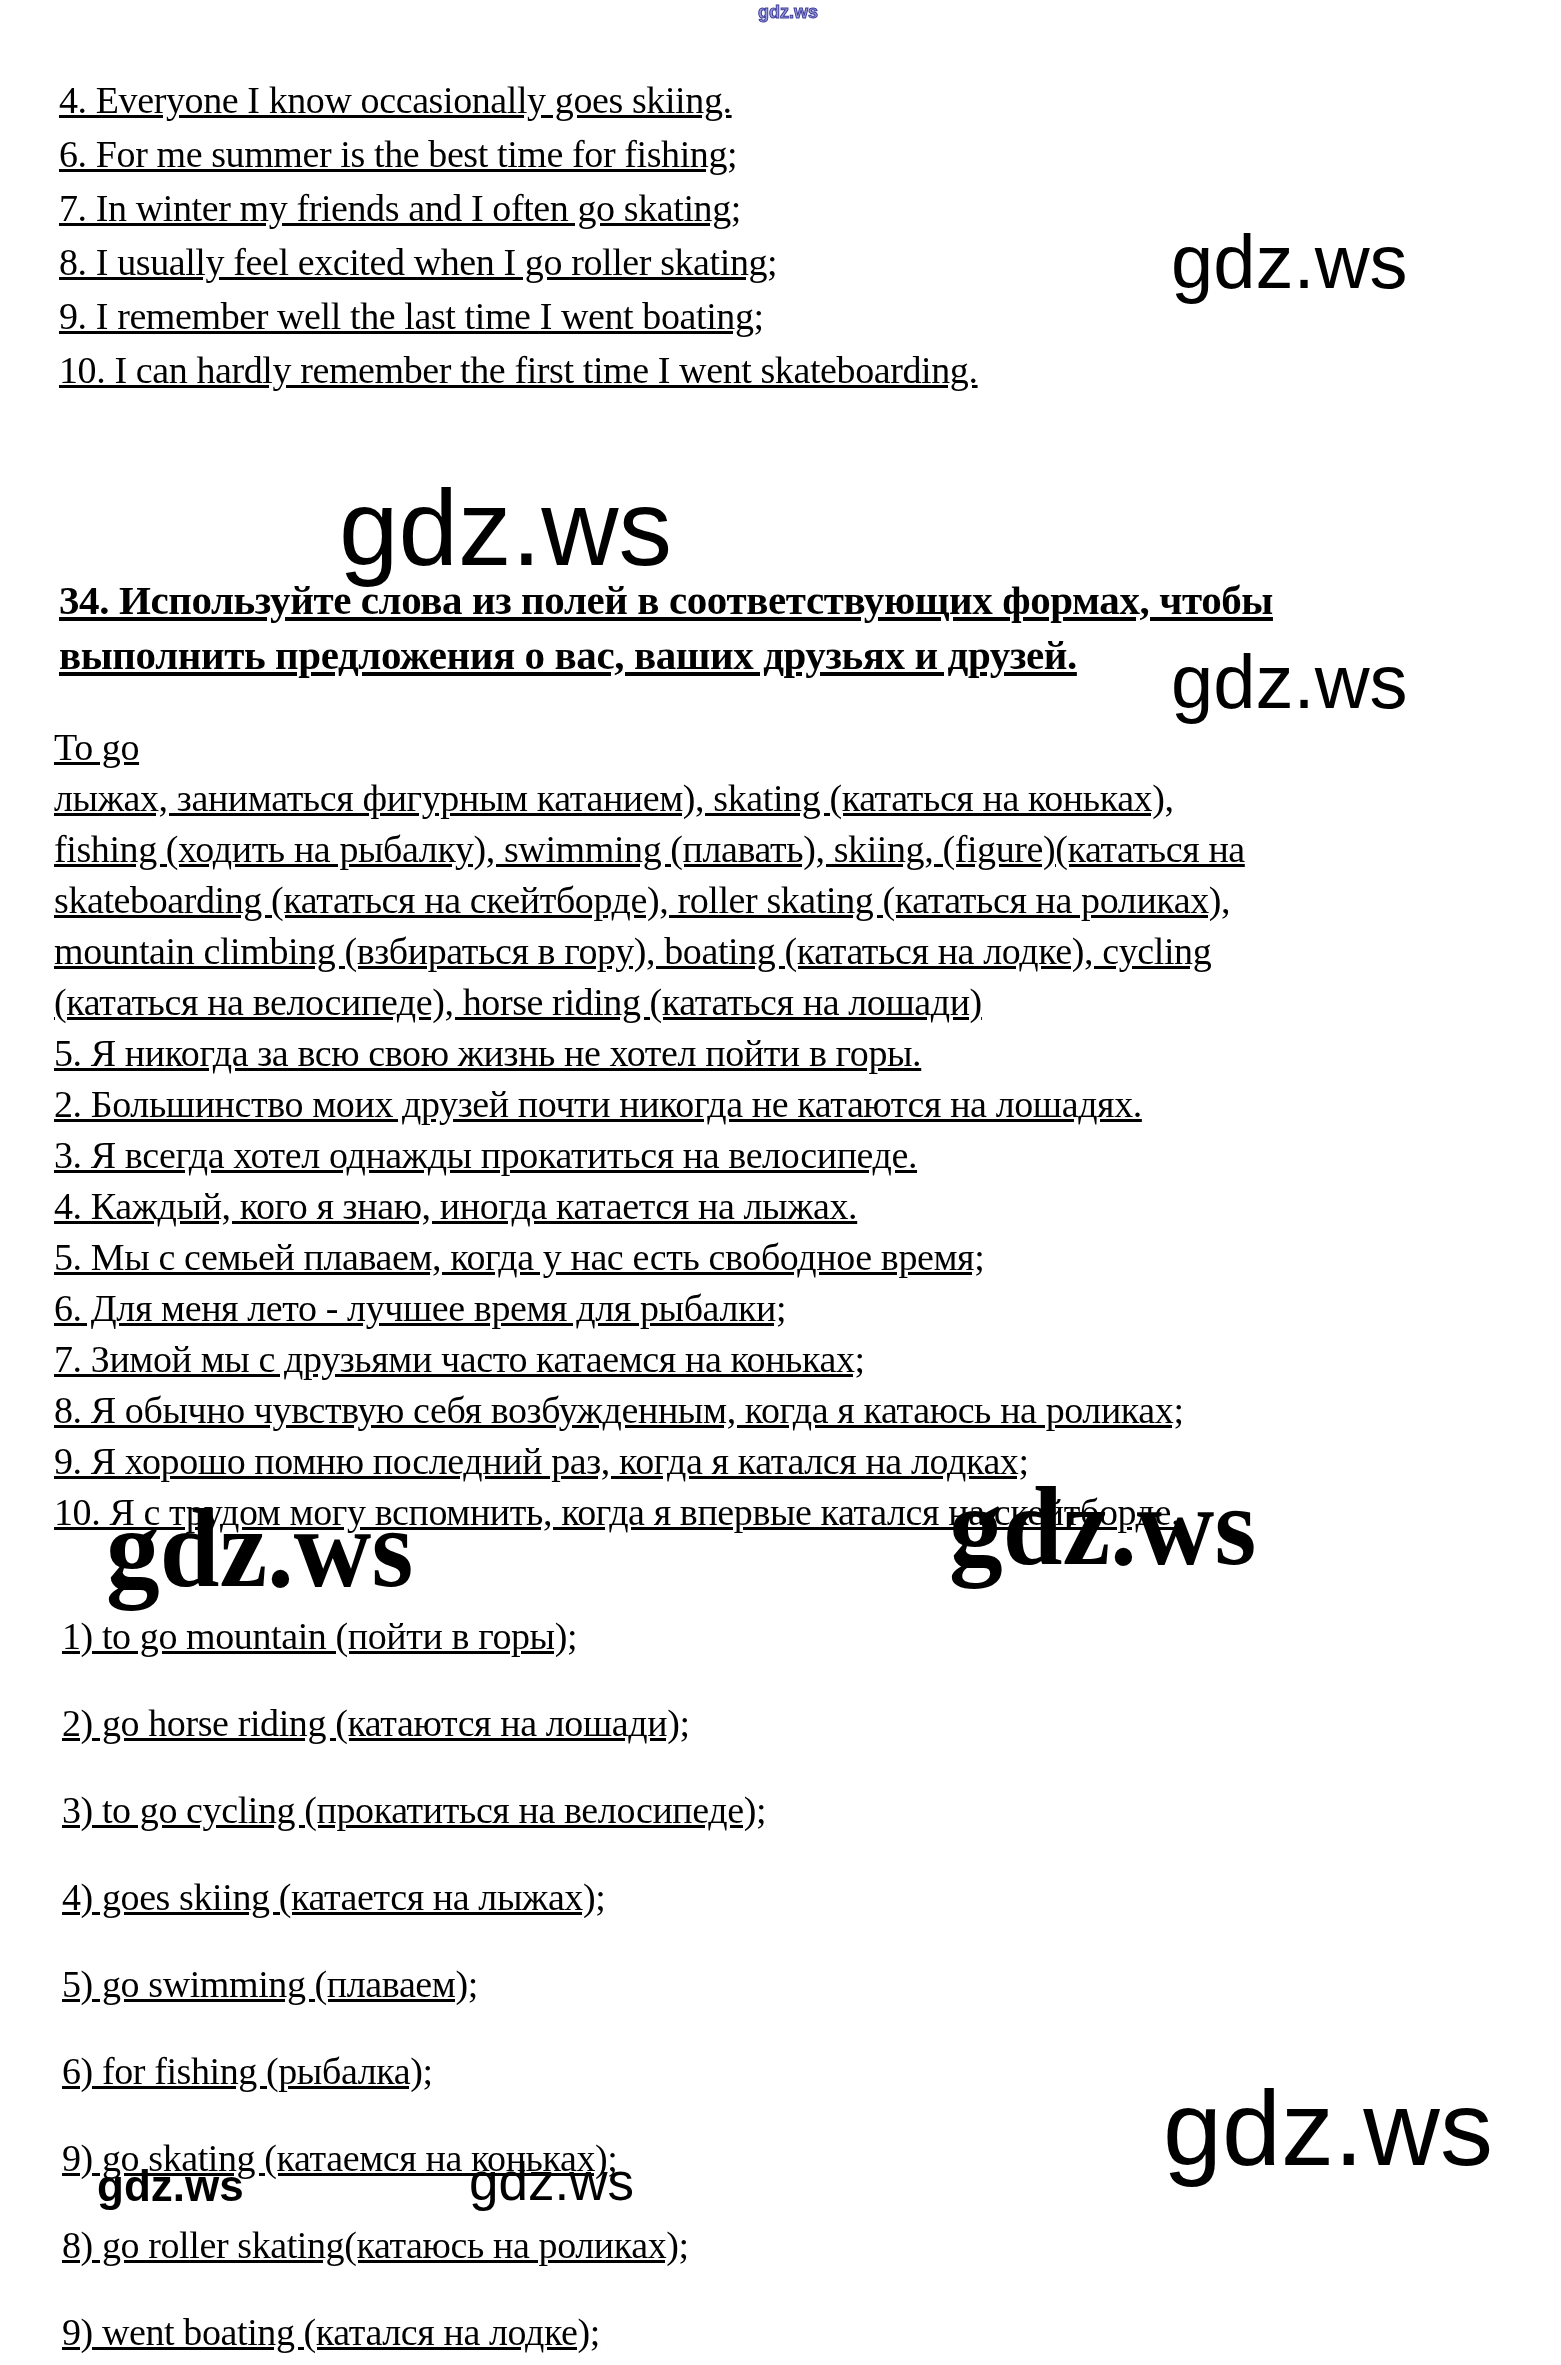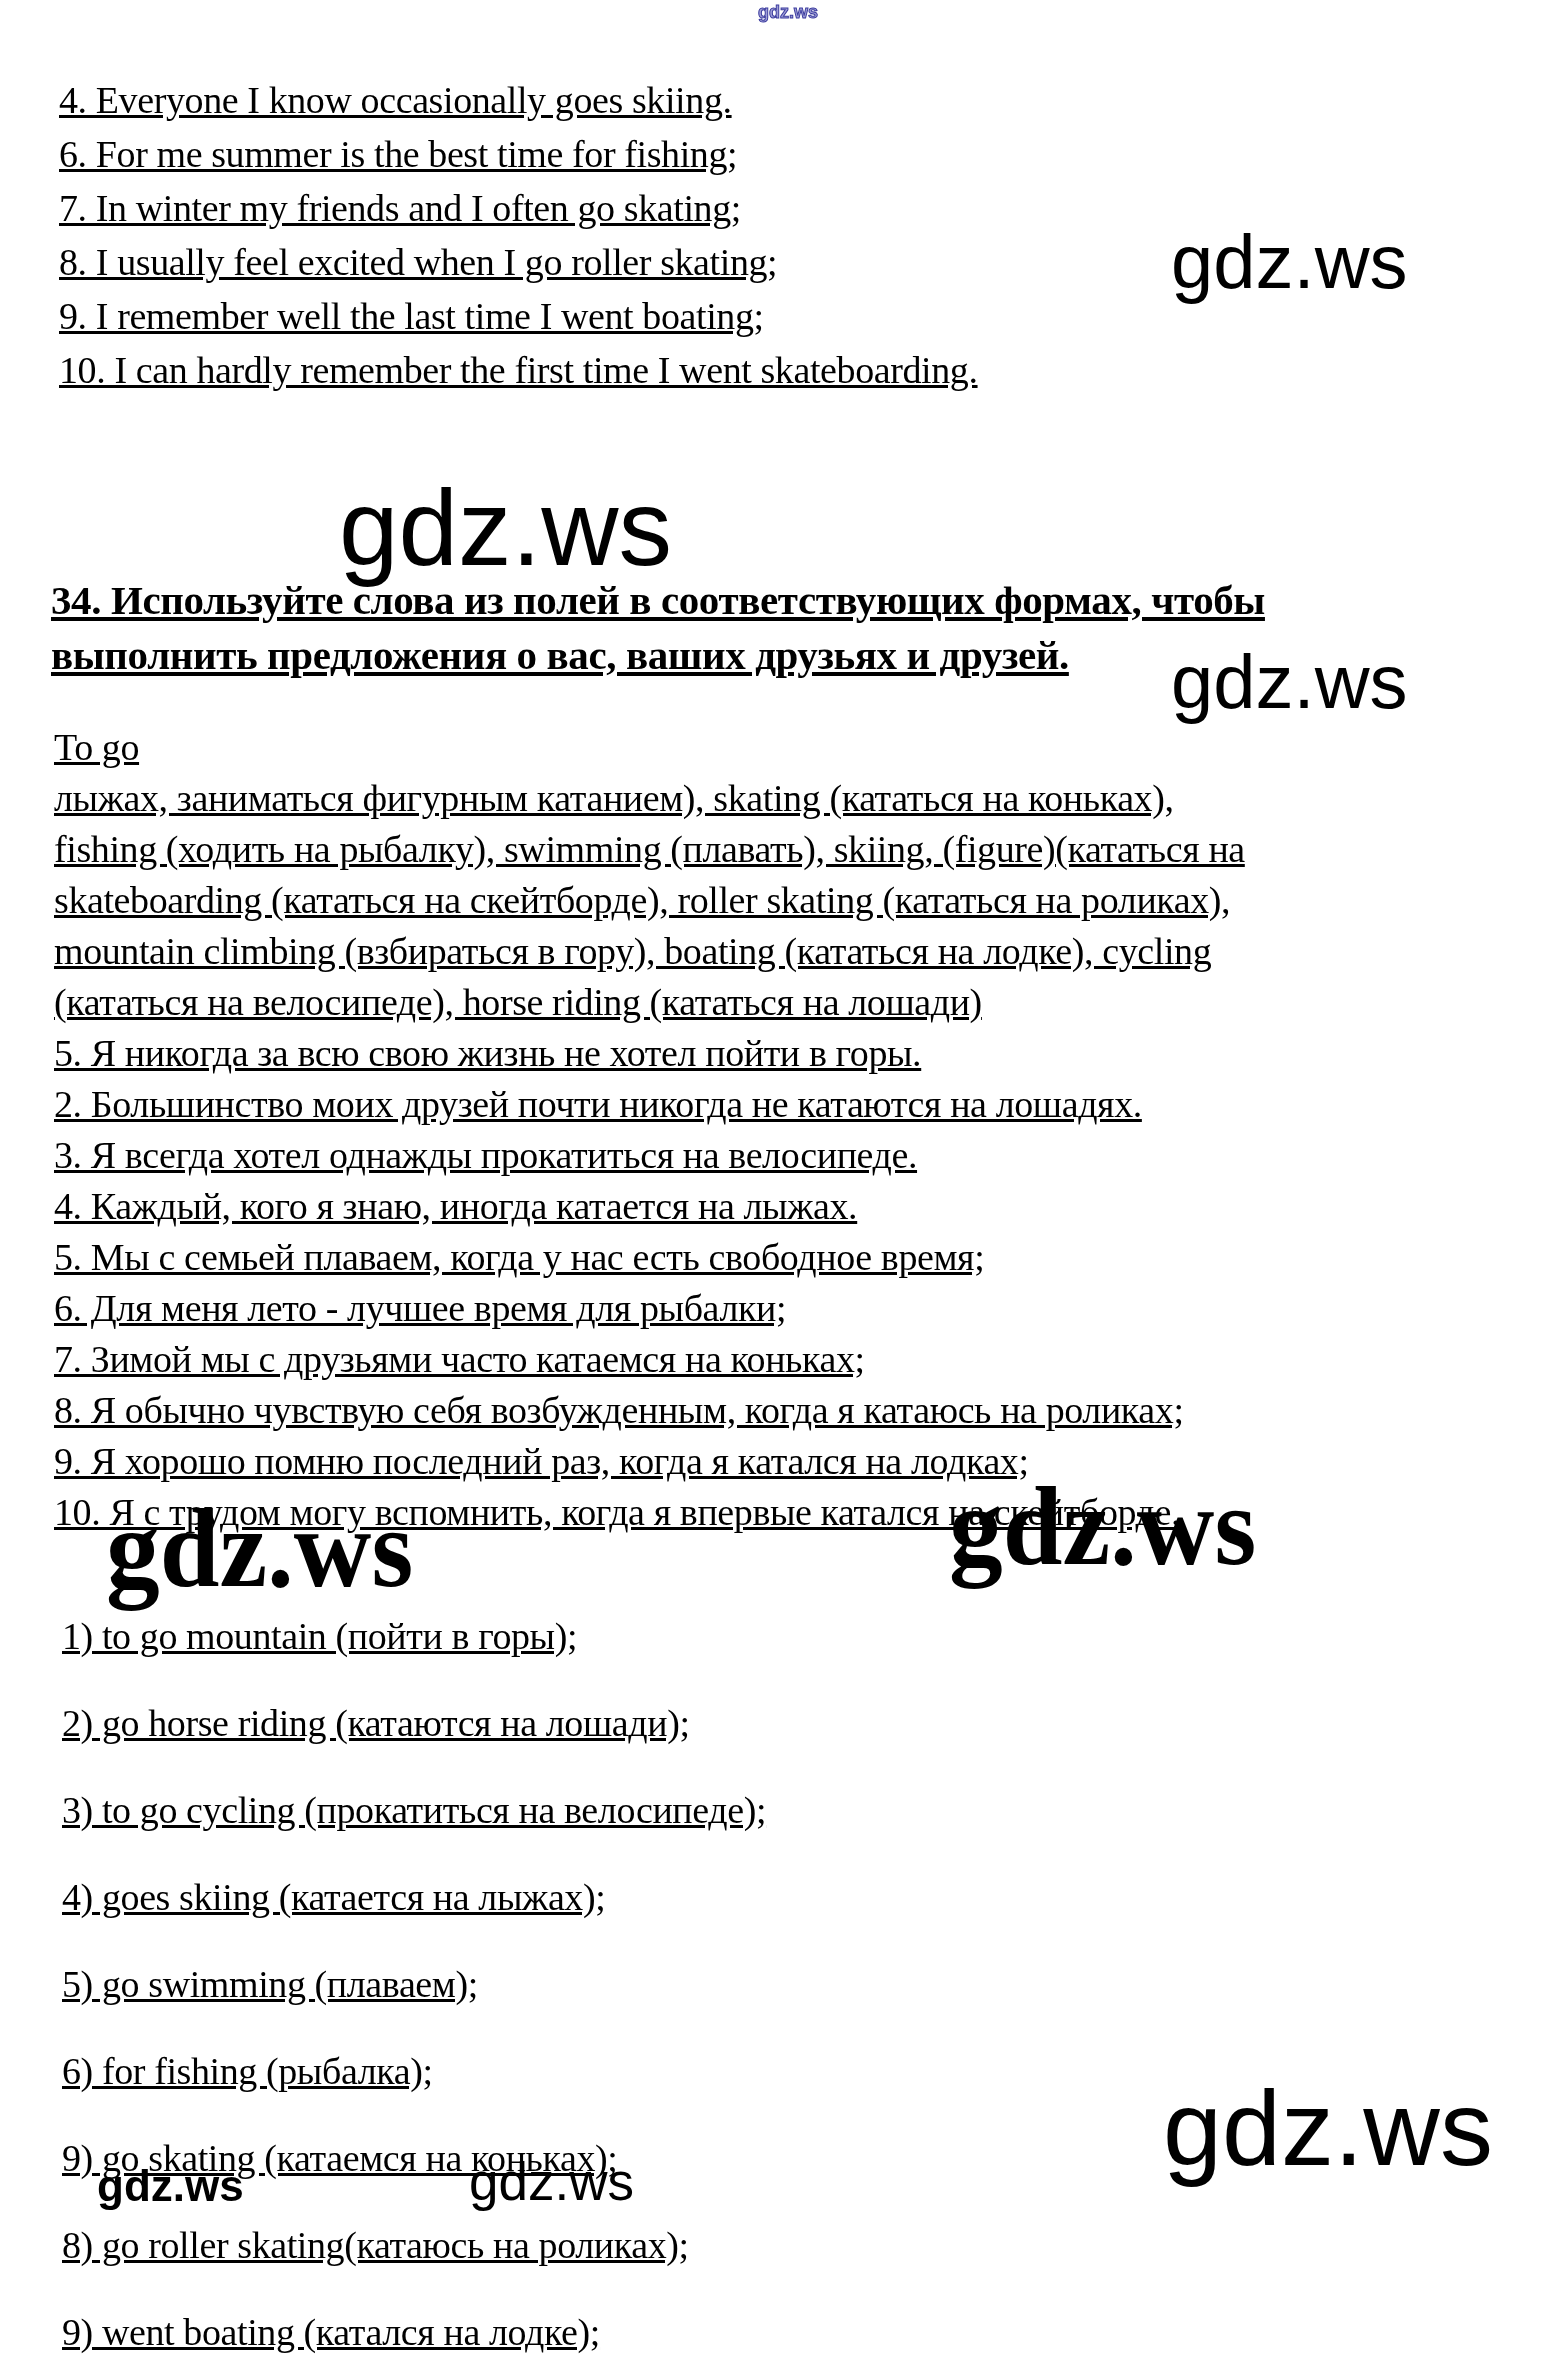--- a/index.html
+++ b/index.html
@@ -11,21 +11,21 @@
     position: relative;
     overflow: hidden;
   }
   .sec { position: absolute; z-index: 1; text-decoration: underline; }
   .tline { white-space: nowrap; letter-spacing: -0.4px; }
 
   
   #english-block { left: 59px; top: 73px; font-size: 38px; line-height: 54px; }
 
   
-  #task-title { left: 51px; top: 573px; font-size: 41px; font-weight: bold; line-height: 55px; }
+  #task-title { left: 59px; top: 573px; font-size: 41px; font-weight: bold; line-height: 55px; }
 
   
   #task-body { left: 54px; top: 678px; font-size: 38px; line-height: 51px; margin-top: 44px; }
 
   
   #answers-block { left: 62px; top: 1593px; font-size: 38px; line-height: 87px; }
 
   
   .wm { position: absolute; z-index: 2; line-height: 1; color: #000; white-space: nowrap; }
   .wm-sans  { font-family: "Liberation Sans", sans-serif; }

